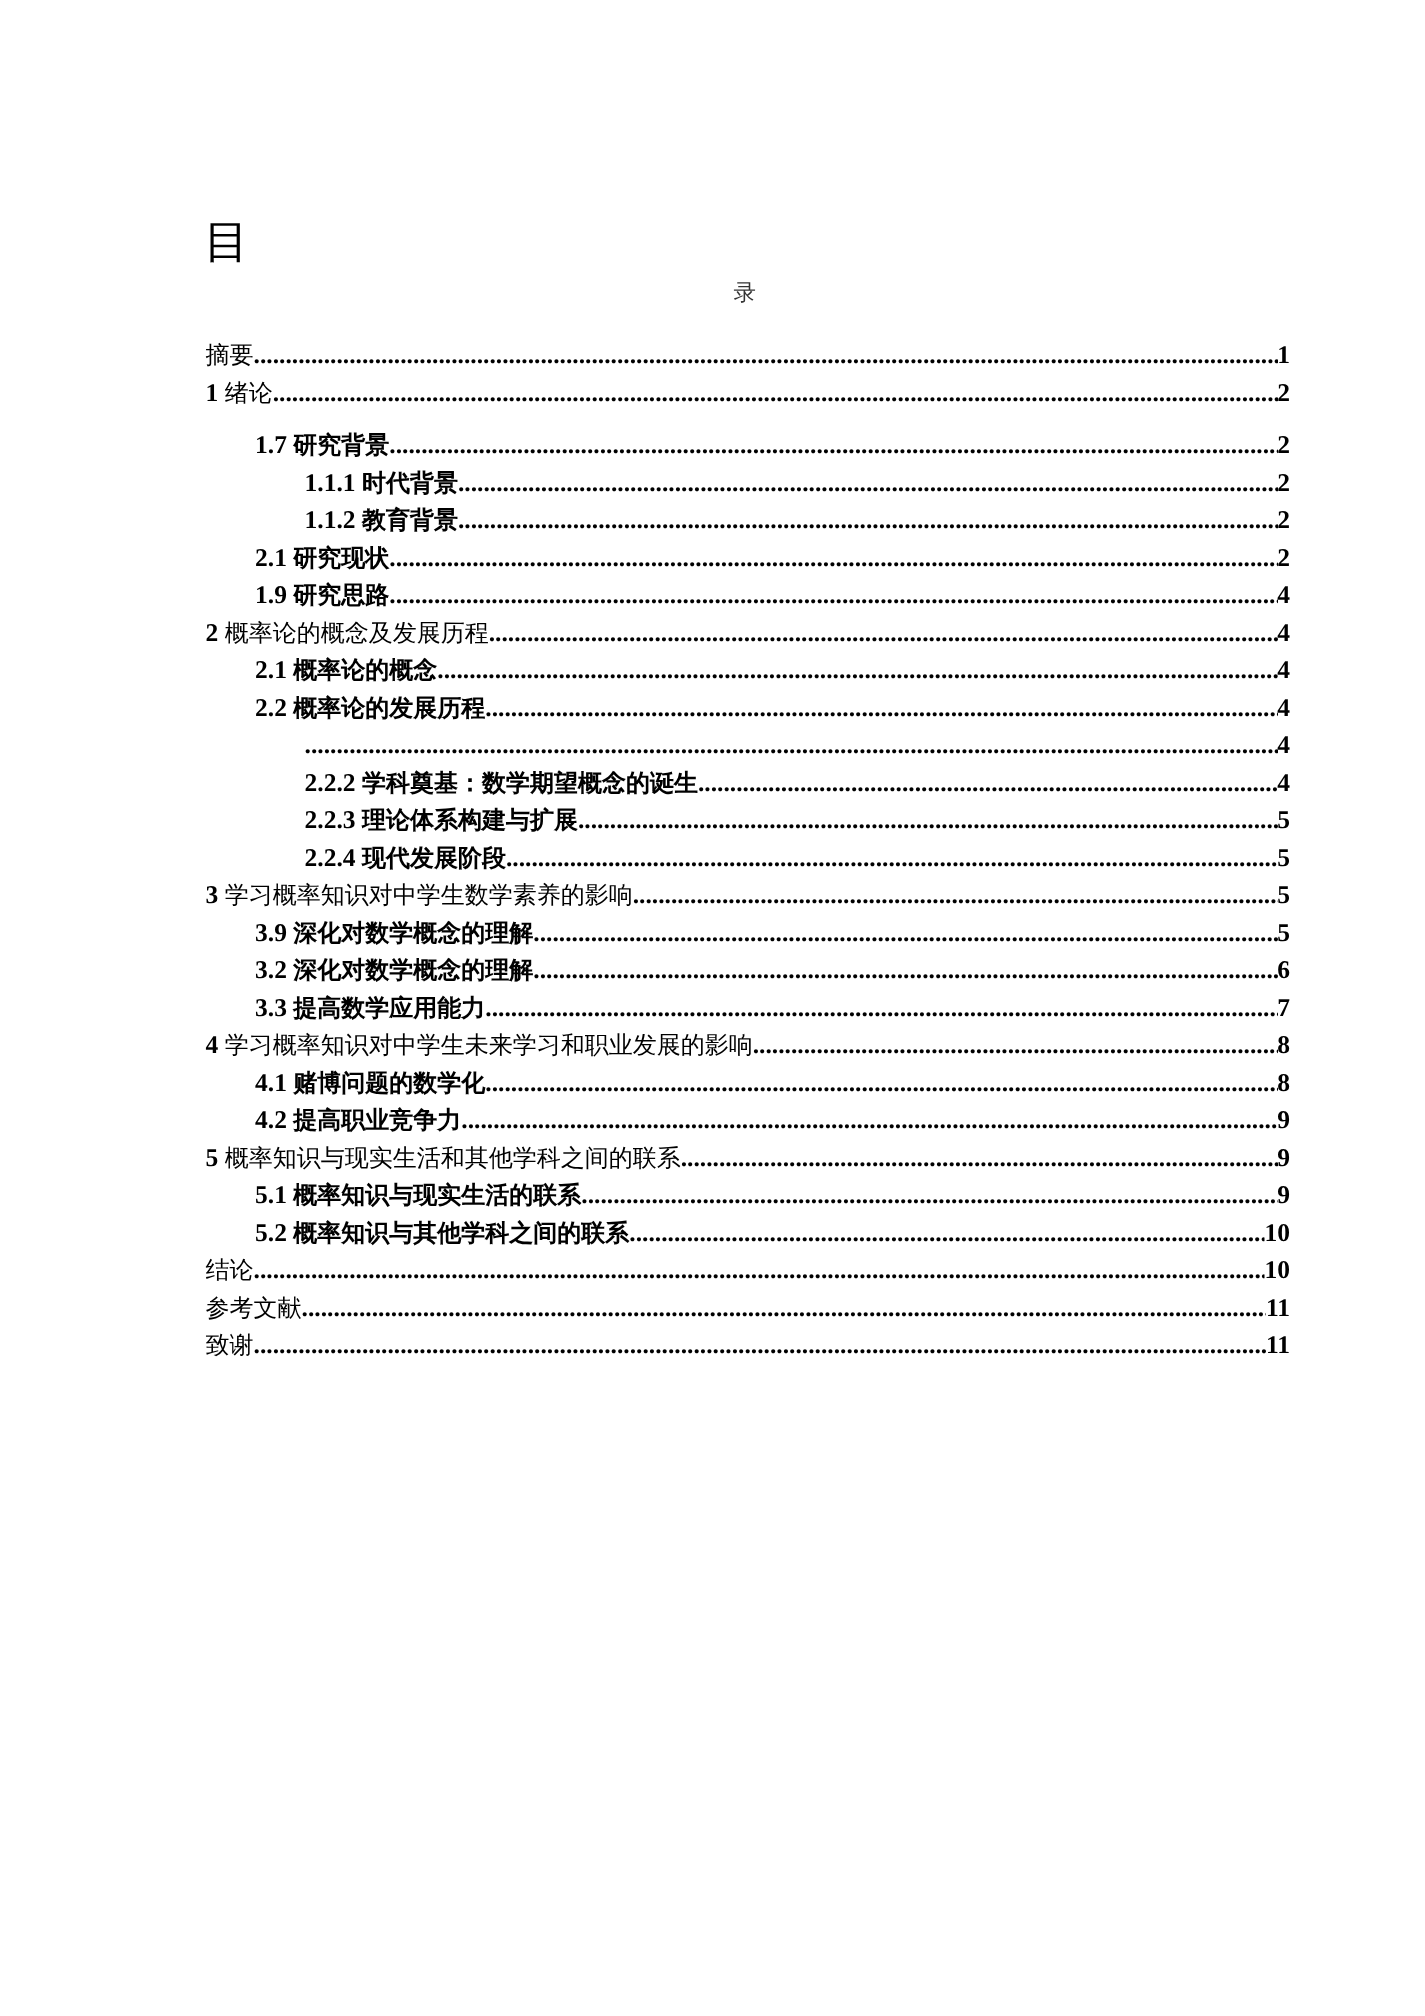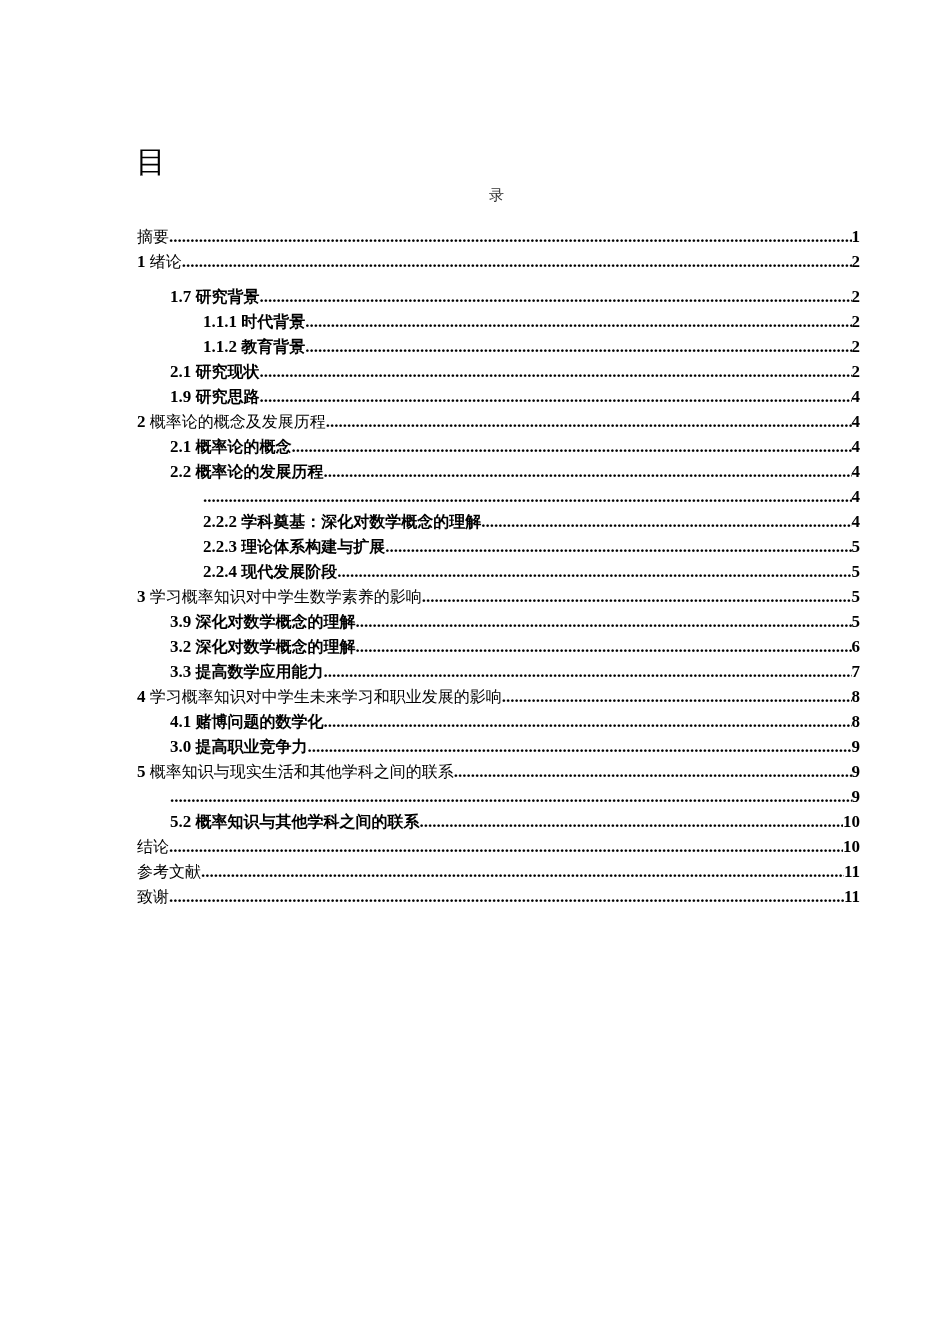--- a/index.html
+++ b/index.html
@@ -143,21 +143,21 @@
       <div class="toc-row lvl2">
     <span class="toc-label"><span class="num">2.2 </span><span class="txt">概率论的发展历程</span></span>
     <span class="toc-leader"></span>
     <span class="toc-page">4</span>
   </div>
       <div class="toc-row lvl3">
     <span class="toc-leader"></span>
     <span class="toc-page">4</span>
   </div>
       <div class="toc-row lvl3">
-    <span class="toc-label"><span class="num">2.2.2 </span><span class="txt">学科奠基：深化对数学概念的理解</span></span>
+    <span class="toc-label"><span class="num">2.2.2 </span><span class="txt">学科奠基：数学期望概念的诞生</span></span>
     <span class="toc-leader"></span>
     <span class="toc-page">4</span>
   </div>
       <div class="toc-row lvl3">
     <span class="toc-label"><span class="num">2.2.3 </span><span class="txt">理论体系构建与扩展</span></span>
     <span class="toc-leader"></span>
     <span class="toc-page">5</span>
   </div>
       <div class="toc-row lvl3">
     <span class="toc-label"><span class="num">2.2.4 </span><span class="txt">现代发展阶段</span></span>
@@ -188,30 +188,31 @@
     <span class="toc-label"><span class="num">4 </span><span class="txt">学习概率知识对中学生未来学习和职业发展的影响</span></span>
     <span class="toc-leader"></span>
     <span class="toc-page">8</span>
   </div>
       <div class="toc-row lvl2">
     <span class="toc-label"><span class="num">4.1 </span><span class="txt">赌博问题的数学化</span></span>
     <span class="toc-leader"></span>
     <span class="toc-page">8</span>
   </div>
       <div class="toc-row lvl2">
-    <span class="toc-label"><span class="num">3.0 </span><span class="txt">提高职业竞争力</span></span>
+    <span class="toc-label"><span class="num">4.2 </span><span class="txt">提高职业竞争力</span></span>
     <span class="toc-leader"></span>
     <span class="toc-page">9</span>
   </div>
       <div class="toc-row lvl1">
     <span class="toc-label"><span class="num">5 </span><span class="txt">概率知识与现实生活和其他学科之间的联系</span></span>
     <span class="toc-leader"></span>
     <span class="toc-page">9</span>
   </div>
       <div class="toc-row lvl2">
+    <span class="toc-label"><span class="num">5.1 </span><span class="txt">概率知识与现实生活的联系</span></span>
     <span class="toc-leader"></span>
     <span class="toc-page">9</span>
   </div>
       <div class="toc-row lvl2">
     <span class="toc-label"><span class="num">5.2 </span><span class="txt">概率知识与其他学科之间的联系</span></span>
     <span class="toc-leader"></span>
     <span class="toc-page">10</span>
   </div>
       <div class="toc-row lvl1">
     <span class="toc-label"><span class="num"></span><span class="txt">结论</span></span>

